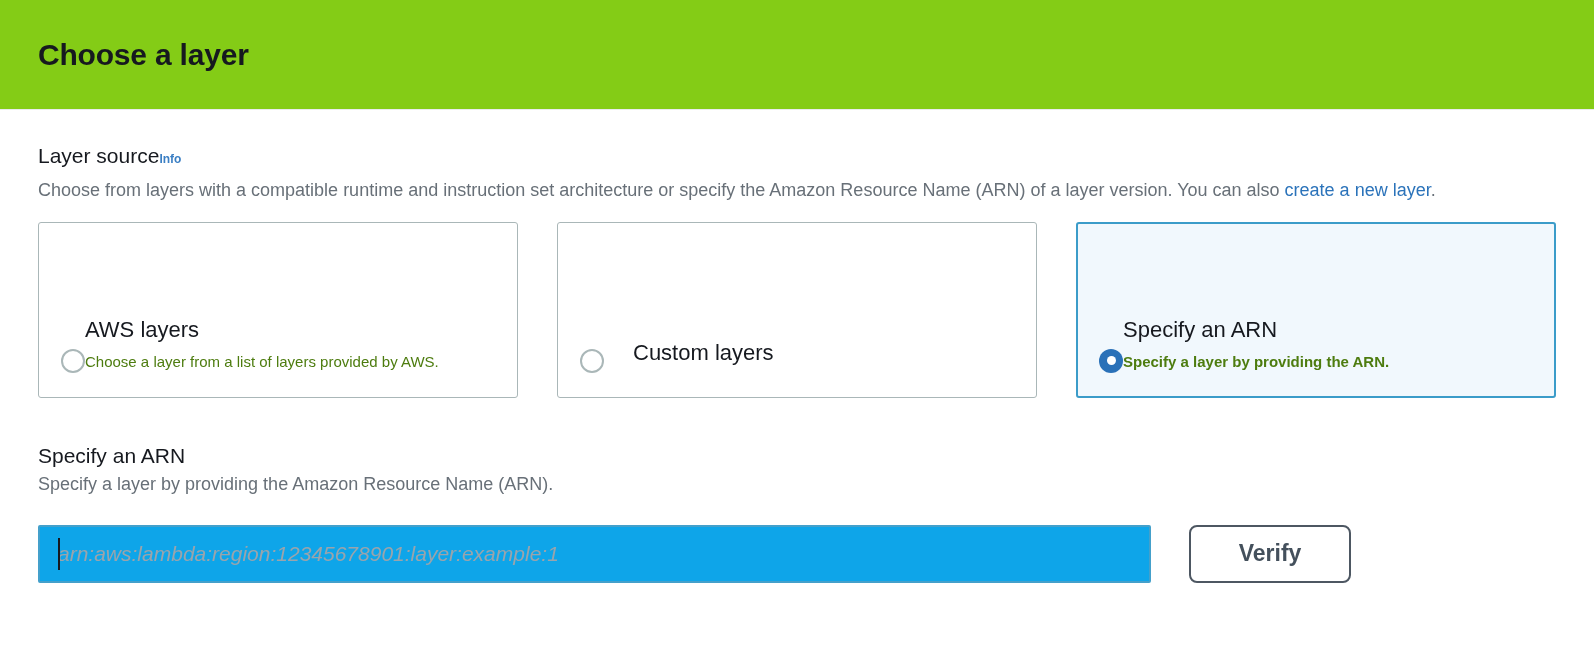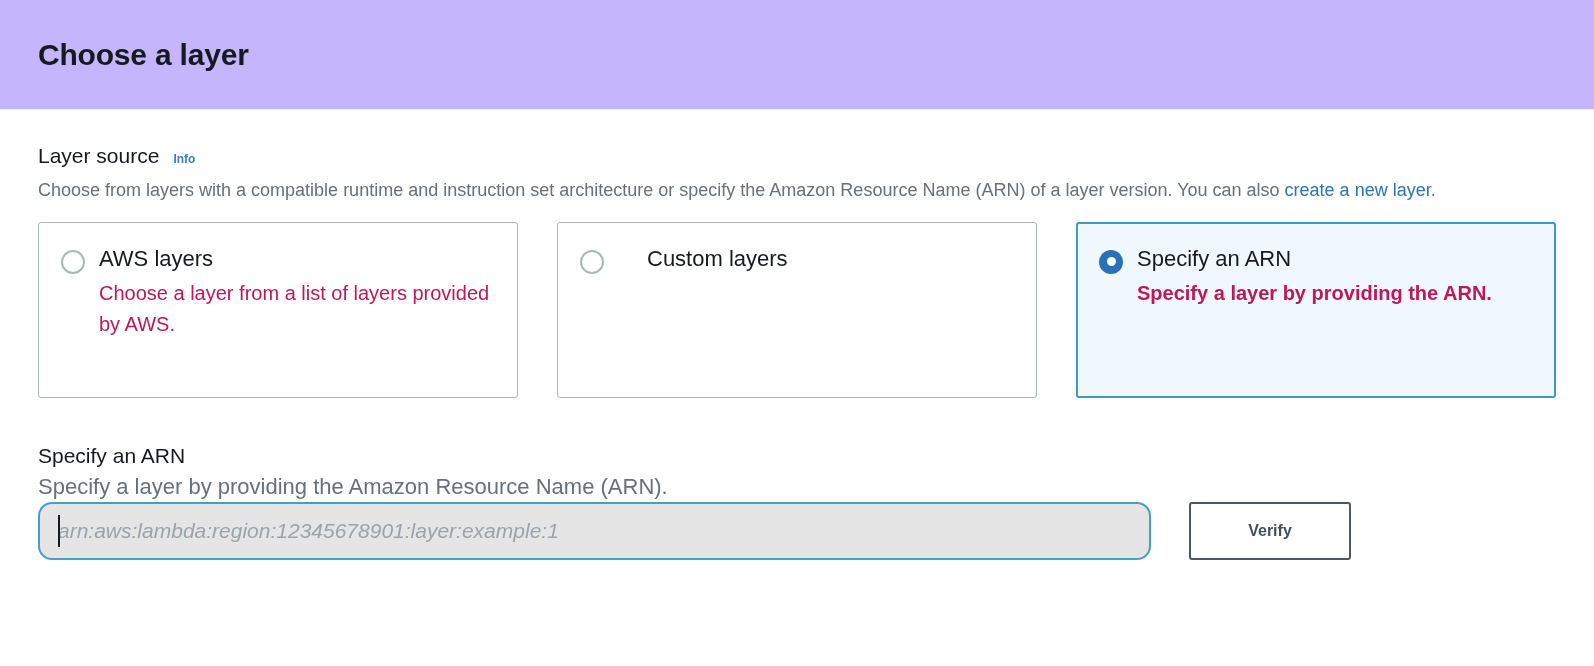--- a/index.html
+++ b/index.html
@@ -13,21 +13,21 @@
     height: 666px;
     background: #ffffff;
     font-family: "Liberation Sans", sans-serif;
     color: #16191f;
     overflow: hidden;
   }
 
   
   .modal-header {
     height: 110px;
-    background: #c4b5fd;
+    background: #84cc16;
     border-bottom: 1px solid #e9ebed;
     display: flex;
     align-items: center;
     padding: 0 38px;
   }
   .modal-title {
     font-size: 30px;
     font-weight: bold;
     color: #16191f;
     letter-spacing: -0.2px;
@@ -36,21 +36,20 @@
 
   
   .modal-body {
     padding: 34px 38px 0 38px;
     background: #ffffff;
   }
 
   .field-label-row {
     display: flex;
     align-items: baseline;
-    gap: 14px;
     margin-bottom: 7px;
   }
   .field-label {
     font-size: 21px;
     font-weight: 400;
     color: #16191f;
   }
   .info-link {
     font-size: 12px;
     font-weight: bold;
@@ -81,22 +80,21 @@
   .radio-card {
     flex: 1 1 0;
     min-width: 0;
     border: 1px solid #aab7b8;
     border-radius: 3px;
     background: #ffffff;
     padding: 22px 24px 24px 22px;
     min-height: 176px;
     cursor: pointer;
     display: flex;
-    gap: 14px;
-    align-items: flex-start;
+    align-items: flex-end;
   }
   .radio-card.selected {
     border: 2px solid #3b9cc9;
     background: #f1f8fd;
     padding: 21px 23px 23px 21px;
   }
 
   .radio-mark {
     flex: 0 0 auto;
     width: 24px;
@@ -125,50 +123,50 @@
 
   .radio-texts { min-width: 0; }
   .radio-title {
     font-size: 22px;
     font-weight: 400;
     color: #16191f;
     line-height: 1.25;
     margin-bottom: 6px;
   }
   .radio-desc {
-    font-size: 20px;
+    font-size: 15px;
     line-height: 1.55;
-    color: #be185d;
+    color: #4d7c0f;
   }
 
   
   .arn-section { margin-top: 4px; }
   .section-heading {
     font-size: 21px;
     font-weight: 400;
     color: #16191f;
     margin-bottom: 6px;
   }
   .section-desc {
-    font-size: 22px;
+    font-size: 18px;
     color: #687078;
-    margin-bottom: 2px;
+    margin-bottom: 30px;
   }
 
   .arn-input-row {
     display: flex;
     align-items: stretch;
     gap: 38px;
   }
   .arn-input {
     width: 1113px;
     height: 58px;
     border: 2px solid #44a0cb;
-    border-radius: 14px;
-    background: #e5e5e5;
+    border-radius: 2px;
+    background: #0ea5e9;
     font-family: "Liberation Sans", sans-serif;
     font-size: 21px;
     color: #16191f;
     padding: 0 14px 0 18px;
     outline: none;
     position: relative;
   }
   .arn-input::placeholder {
     color: #9aa4ac;
     font-style: italic;
@@ -181,25 +179,25 @@
     top: 13px;
     width: 2px;
     height: 32px;
     background: #16191f;
   }
 
   .verify-button {
     width: 162px;
     height: 58px;
     border: 2px solid #4d5762;
-    border-radius: 3px;
+    border-radius: 8px;
     background: #ffffff;
     color: #44505c;
     font-family: "Liberation Sans", sans-serif;
-    font-size: 16px;
+    font-size: 23px;
     font-weight: bold;
     cursor: pointer;
   }
 </style>
 </head>
 <body>
 
 <div class="modal-header">
   <h1 class="modal-title">Choose a layer</h1>
 </div>

